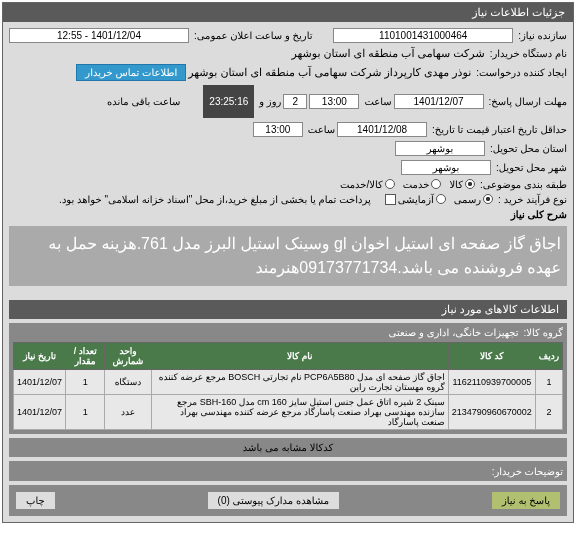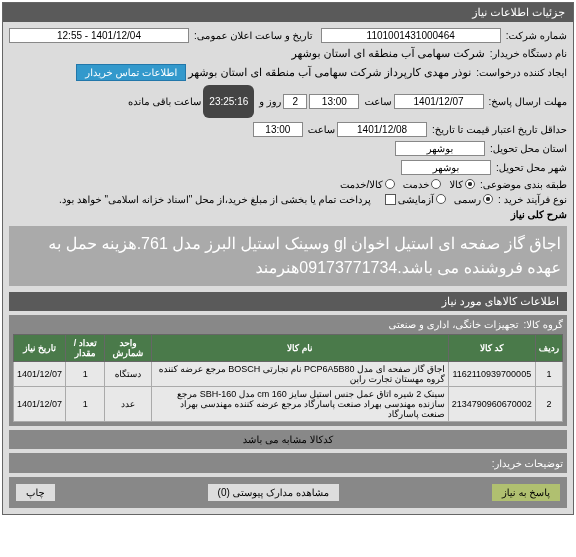--- a/index.html
+++ b/index.html
@@ -7,21 +7,21 @@
     .panel { border: 1px solid #666; margin: 2px; }
     .panel-header { background: #5a5a5a; color: #fff; padding: 3px 8px; font-size: 11px; text-align: right; }
     .panel-body { background: #dcdcdc; padding: 6px; }
     .row { display: flex; align-items: center; margin-bottom: 4px; flex-wrap: wrap; gap: 2px; }
     .lbl { font-size: 10px; white-space: nowrap; margin-left: 3px; }
     .val { background: #fff; border: 1px solid #888; padding: 1px 4px; font-size: 10px; min-width: 40px; display: inline-block; text-align: center; }
     .val-wide { min-width: 180px; }
     .val-med { min-width: 90px; }
     .val-sm { min-width: 50px; }
     .btn-info { background: #3399cc; color: #fff; border: 1px solid #2277aa; padding: 2px 8px; font-size: 10px; cursor: pointer; }
-    .timer { background: #444; color: #fff; padding: 11px 6px; border-radius: 6px; font-size: 10px; }
+    .timer { background: #444; color: #fff; padding: 11px 6px; border-radius: 0; font-size: 10px; margin-left: 21px; }
     .radio-group { display: flex; gap: 8px; align-items: center; }
     .radio-item { display: flex; gap: 2px; font-size: 10px; }
     .radio-dot { width: 10px; height: 10px; border: 1px solid #555; border-radius: 50%; display: inline-block; background: #fff; }
     .radio-dot.sel { background: radial-gradient(circle,#333 35%,#fff 40%); }
     .check-item { display: flex; align-items: flex-end; gap: 14px; font-size: 10px; }
     .checkbox { width: 11px; height: 11px; border: 1px solid #555; background: #fff; display: inline-block; }
     .desc-box { background: #aaa; color: #fff; padding: 6px; font-size: 16px; line-height: 1.5; margin-top: 6px; text-align: right; }
     .section-dark { background: #888; padding: 4px; margin-top: 4px; }
     table { width: 100%; border-collapse: collapse; font-size: 9px; margin-top: 2px; }
     th { background: #4a7a4a; color: #fff; padding: 3px; border: 1px solid #666; }
@@ -34,21 +34,21 @@
     .inline-span { display: inline; }
   </style>
 </head>
 <body>
 
 <div class="panel">
   <div class="panel-header">جزئیات اطلاعات نیاز</div>
   <div class="panel-body">
 
     <div class="row">
-      <span class="lbl">شماره شرکت:</span>
+      <span class="lbl">سازنده نیاز:</span>
       <span class="val val-wide">1101001431000464</span>
       <span class="flex-grow"></span>
       <span class="lbl">تاریخ و ساعت اعلان عمومی:</span>
       <span class="val val-wide">1401/12/04 - 12:55</span>
     </div>
 
     <div class="row">
       <span class="lbl">نام دستگاه خریدار:</span>
       <span class="inline-span">شرکت سهامی آب منطقه ای استان بوشهر</span>
     </div>
@@ -121,21 +121,21 @@
           <span class="checkbox"></span>
           <span>پرداخت تمام یا بخشی از مبلغ خرید،از محل "اسناد خزانه اسلامی" خواهد بود.</span>
         </span>
     </div>
 
     <div class="row">
       <span class="lbl" style="font-weight:bold">شرح کلی نیاز</span>
     </div>
     <div class="desc-box">اجاق گاز صفحه ای استیل اخوان gl وسینک استیل البرز مدل 761.هزینه حمل به عهده فروشنده می باشد.09173771734هنرمند</div>
 
-    <div class="panel-header" style="margin-top:6px">اطلاعات کالاهای مورد نیاز</div>
+    <div class="panel-header" style="margin-top:14px">اطلاعات کالاهای مورد نیاز</div>
 
     <div class="section-dark">
       <div class="row">
         <span class="lbl" style="color:#fff">گروه کالا:</span>
         <span style="color:#fff;font-size:10px">تجهیزات خانگی، اداری و صنعتی</span>
       </div>
 
       <table>
         <thead>
           <tr>

